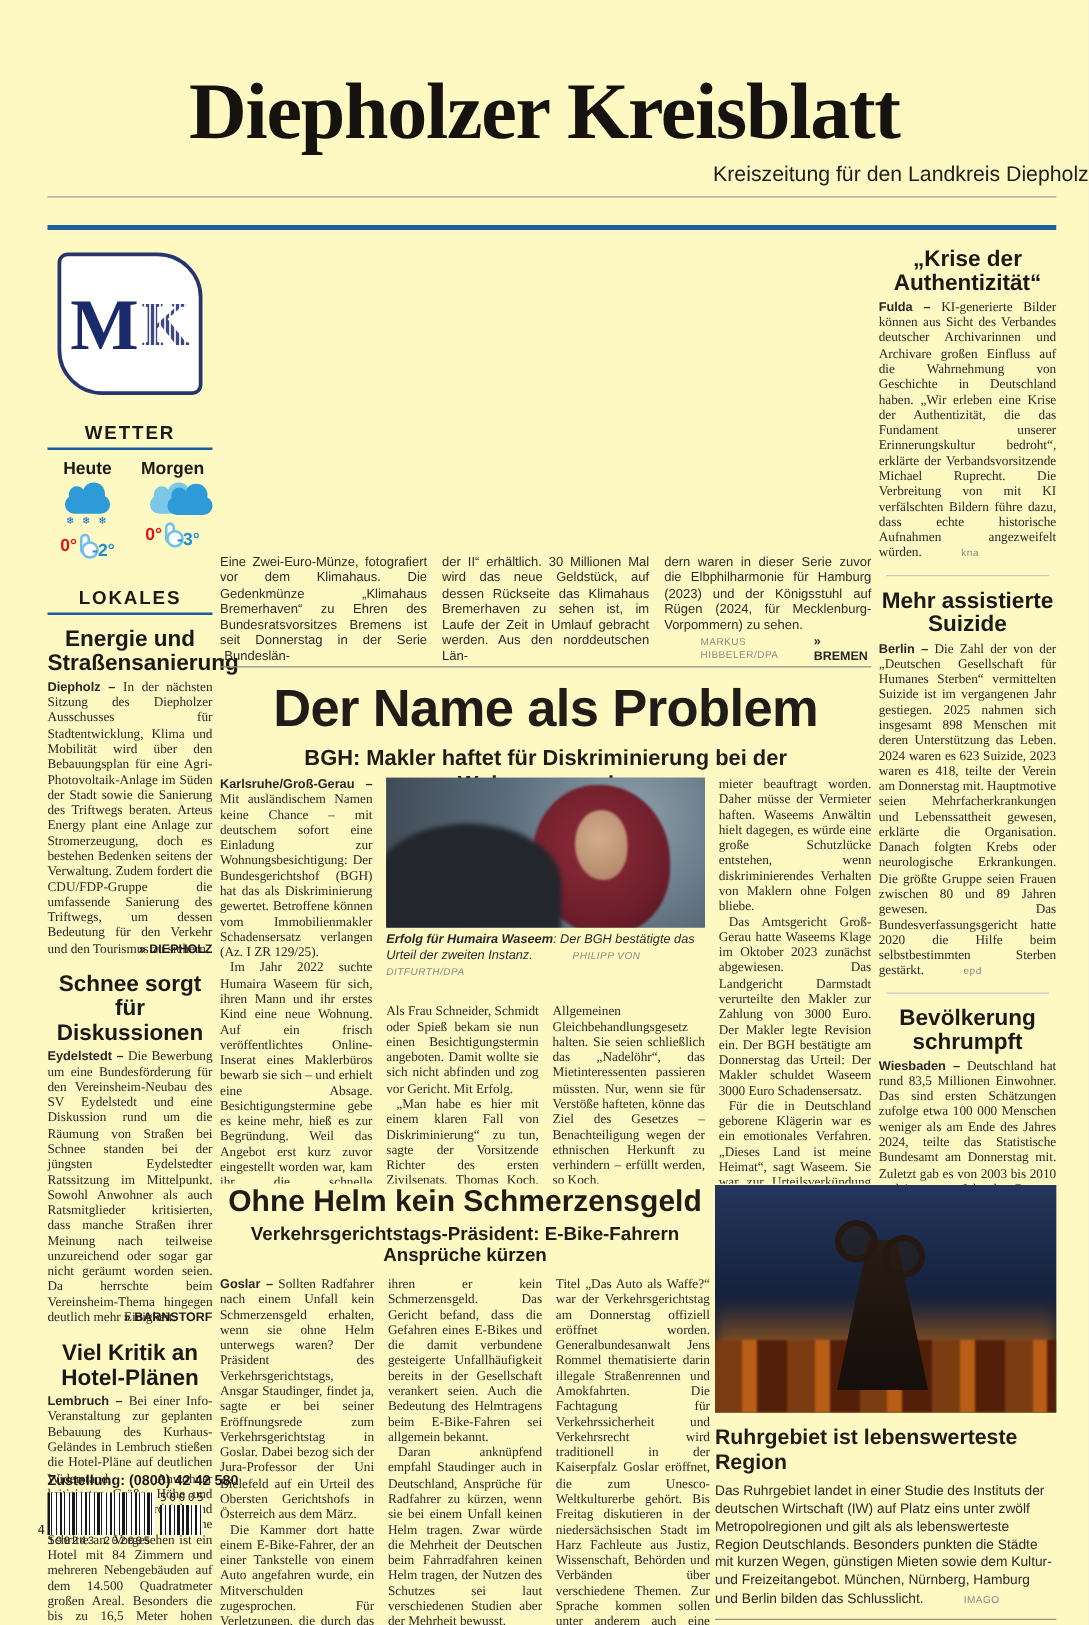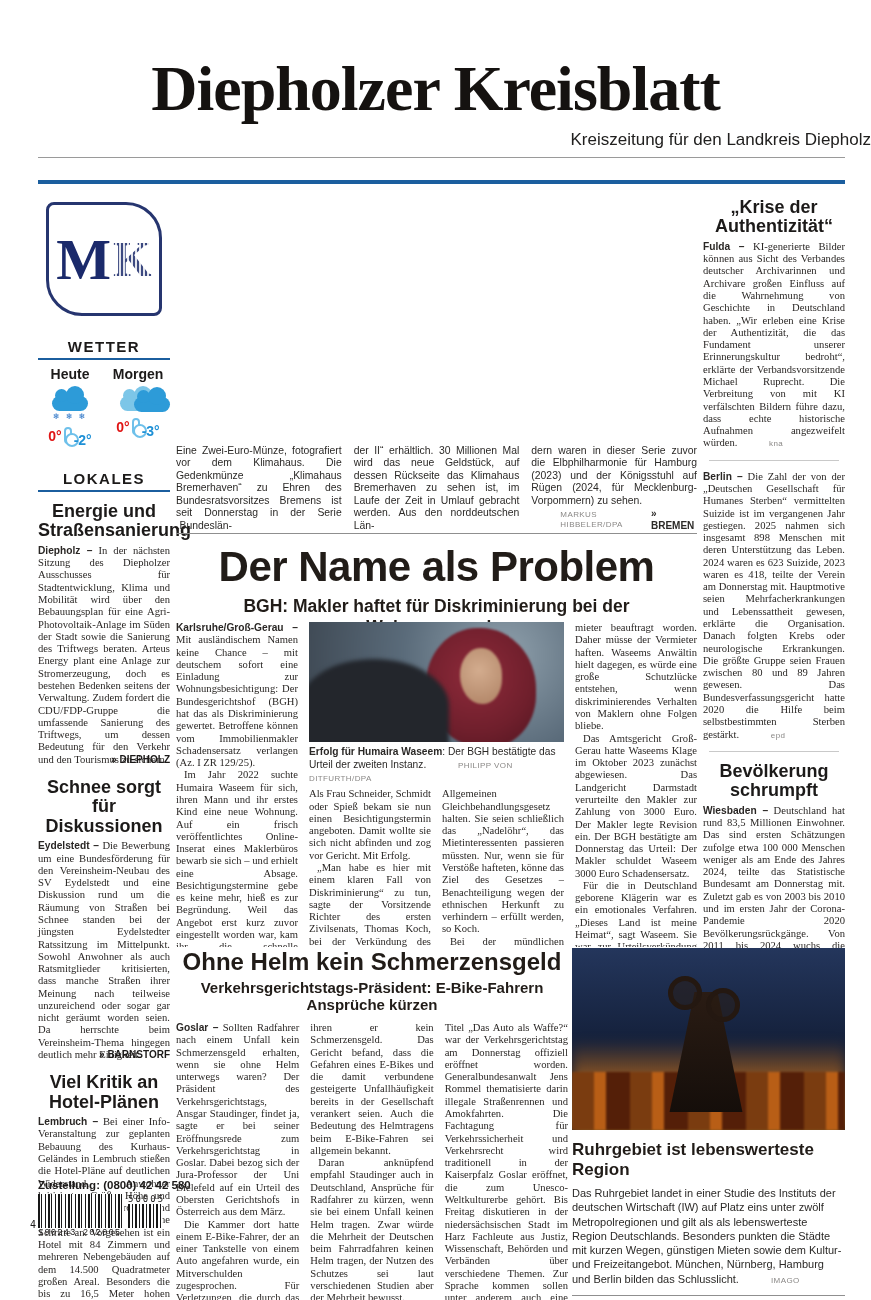--- a/index.html
+++ b/index.html
@@ -1,18 +1,18 @@
 <!DOCTYPE html>
 <html lang="de"><head>
 <meta charset="utf-8">
 <style>
   * { margin:0; padding:0; box-sizing:border-box; }
   html,body { background:#e8e8e8; }
   .page {
-    position:relative; width:871px; height:1300px; background:#ffffff;
+    position:relative; width:871px; height:1300px; background:#fef9c3;
     margin:0 auto; overflow:hidden;
     font-family:"Liberation Sans", sans-serif; color:#1c1a19;
   }
   
   .masthead { position:absolute; top:52px; left:0; width:100%; text-align:center;
     font-family:"Liberation Serif", serif; font-weight:700; font-size:64px; letter-spacing:-1px; color:#151210;}
   .m-subtitle { position:absolute; top:130px; left:0; width:100%; text-align:right;
     font-size:17px; color:#21201f; }
   .hairline { position:absolute; top:157px; left:38px; right:26px; border-top:1px solid #9a9a9a; }
   .dateline { position:absolute; top:162px; left:38px; right:26px; display:flex;
@@ -127,21 +127,21 @@
   .mb-mid { flex:1; display:flex; flex-direction:column; }
   .news-photo { position:relative; width:100%; height:120px; overflow:hidden; background:#5a6b7a; }
   .np-bg { position:absolute; inset:-8px; filter:blur(4px);
     background:radial-gradient(circle at 75% 30%, #8fa0ac 0%, #5a6b7a 45%, #39424c 100%); }
   .np-scarf { position:absolute; right:28px; top:6px; width:110px; height:120px; border-radius:48% 52% 45% 55%;
     background:radial-gradient(circle at 45% 40%, #8e2a3a 0%, #6f1f2c 60%, #511520 100%); filter:blur(1px);}
   .np-face { position:absolute; right:62px; top:26px; width:42px; height:56px; border-radius:50% 50% 46% 54%;
     background:radial-gradient(circle at 45% 40%, #d3ac8e, #b58a6c 80%); filter:blur(1px);}
   .np-fore { position:absolute; left:-10px; bottom:-12px; width:150px; height:95px; border-radius:50% 50% 0 0;
     background:#23262c; filter:blur(2px);}
-  .photo-cap { font-size:10.2px; line-height:1.25; margin:4px 0 4px; color:#2b2927;}
+  .photo-cap { font-size:10.2px; line-height:1.25; margin:4px 0 20px; color:#2b2927;font-style:italic;}
   .photo-cap b { font-size:10.2px; }
   .mid-cols { display:flex; gap:11px; flex:1; overflow:hidden; }
   .mid-cols .mcol { flex:1; }
   .body-p { margin:0; }
   .body-p + .body-p::before { content:""; }
   .indent { text-indent:8px; }
 
   
   .helmet { position:absolute; left:176px; top:948px; width:392px; }
   .h-head { text-align:center; font-weight:700; font-size:24px; color:#211c18; }
@@ -325,20 +325,21 @@
     </div>
   </div>
 
   <div class="right-rail">
     <div class="rr-article">
       <div class="art-head">„Krise der Authentizität“</div>
       <p class="rr-body"><span class="lead">Fulda –</span> <span>KI-generierte Bilder können aus Sicht des Verbandes deutscher Archivarinnen und Archivare großen Einfluss auf die Wahrnehmung von Geschichte in Deutschland haben. „Wir erleben eine Krise der Authentizität, die das Fundament unserer Erinnerungskultur bedroht“, erklärte der Verbandsvorsitzende Michael Ruprecht. Die Verbreitung von mit KI verfälschten Bildern führe dazu, dass echte historische Aufnahmen angezweifelt würden.</span> <span class="credit">kna</span></p>
     </div>
     <div class="rr-divider"></div>
     <div class="rr-article">
+      <div class="art-head">Mehr assistierte Suizide</div>
       <p class="rr-body"><span class="lead">Berlin –</span> <span>Die Zahl der von der „Deutschen Gesellschaft für Humanes Sterben“ vermittelten Suizide ist im vergangenen Jahr gestiegen. 2025 nahmen sich insgesamt 898 Menschen mit deren Unterstützung das Leben. 2024 waren es 623 Suizide, 2023 waren es 418, teilte der Verein am Donnerstag mit. Hauptmotive seien Mehrfacherkrankungen und Lebenssattheit gewesen, erklärte die Organisation. Danach folgten Krebs oder neurologische Erkrankungen. Die größte Gruppe seien Frauen zwischen 80 und 89 Jahren gewesen. Das Bundesverfassungsgericht hatte 2020 die Hilfe beim selbstbestimmten Sterben gestärkt.</span> <span class="credit">epd</span></p>
     </div>
     <div class="rr-divider"></div>
     <div class="rr-article">
       <div class="art-head">Bevölkerung schrumpft</div>
       <p class="rr-body"><span class="lead">Wiesbaden –</span> <span>Deutschland hat rund 83,5 Millionen Einwohner. Das sind ersten Schätzungen zufolge etwa 100 000 Menschen weniger als am Ende des Jahres 2024, teilte das Statistische Bundesamt am Donnerstag mit. Zuletzt gab es von 2003 bis 2010 und im ersten Jahr der Corona-Pandemie 2020 Bevölkerungsrückgänge. Von 2011 bis 2024 wuchs die Bevölkerungszahl mit Ausnahme von 2020 jedes Jahr. Im Unterschied zu den Vorjahren nahm laut Statistik die Differenz zwischen den Geburten und Sterbefällen zu, der Saldo aus Zu- und Fortzügen deutlich ab.</span> <span class="credit">dpa</span></p>
     </div>
   </div>
 
   <div class="ruhr">

